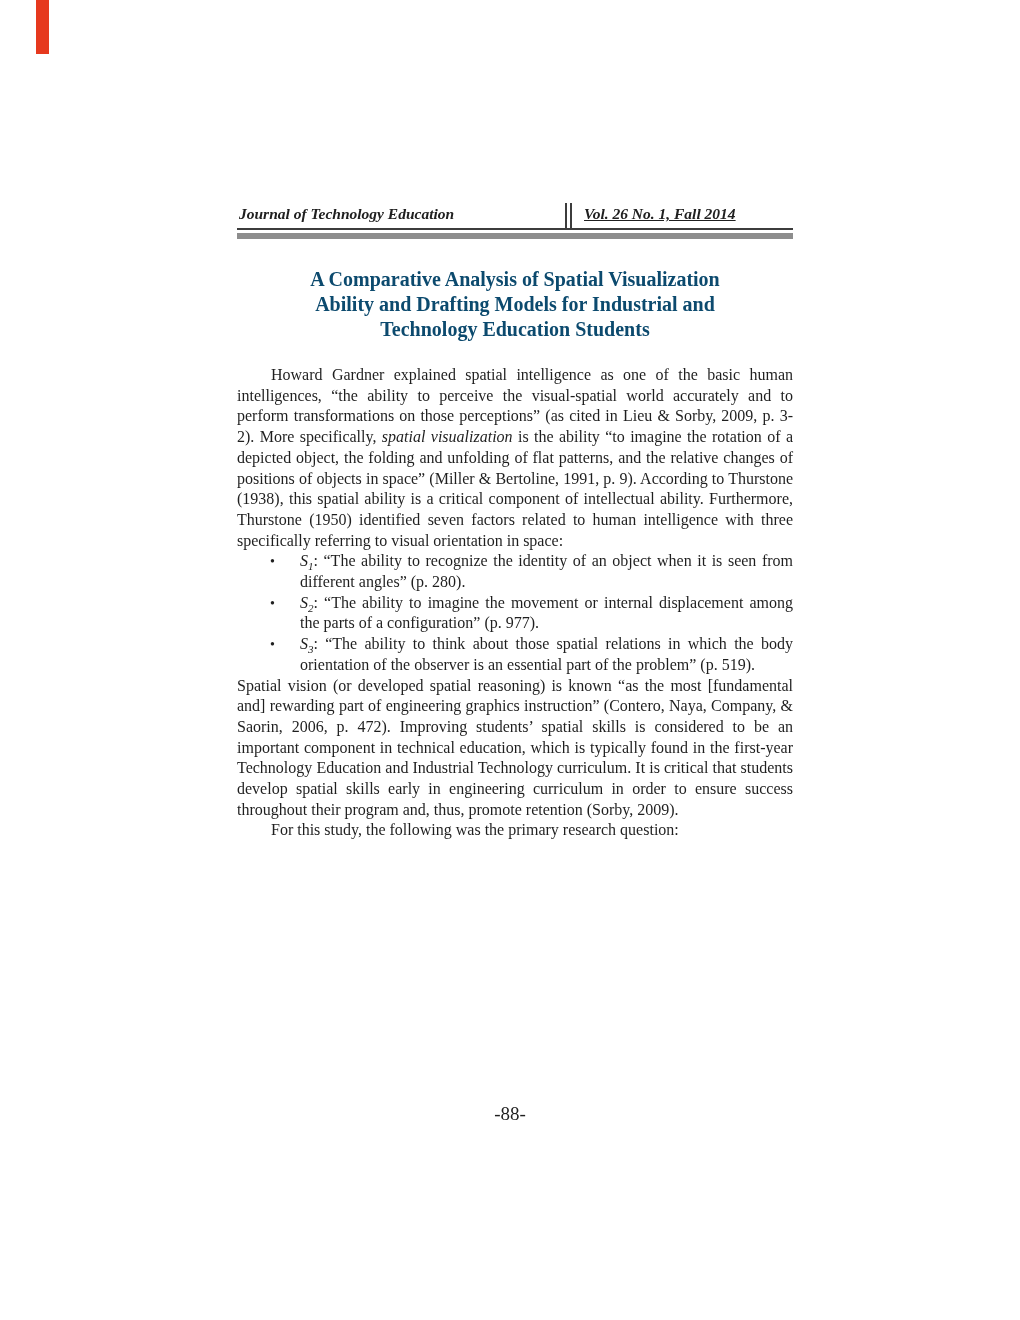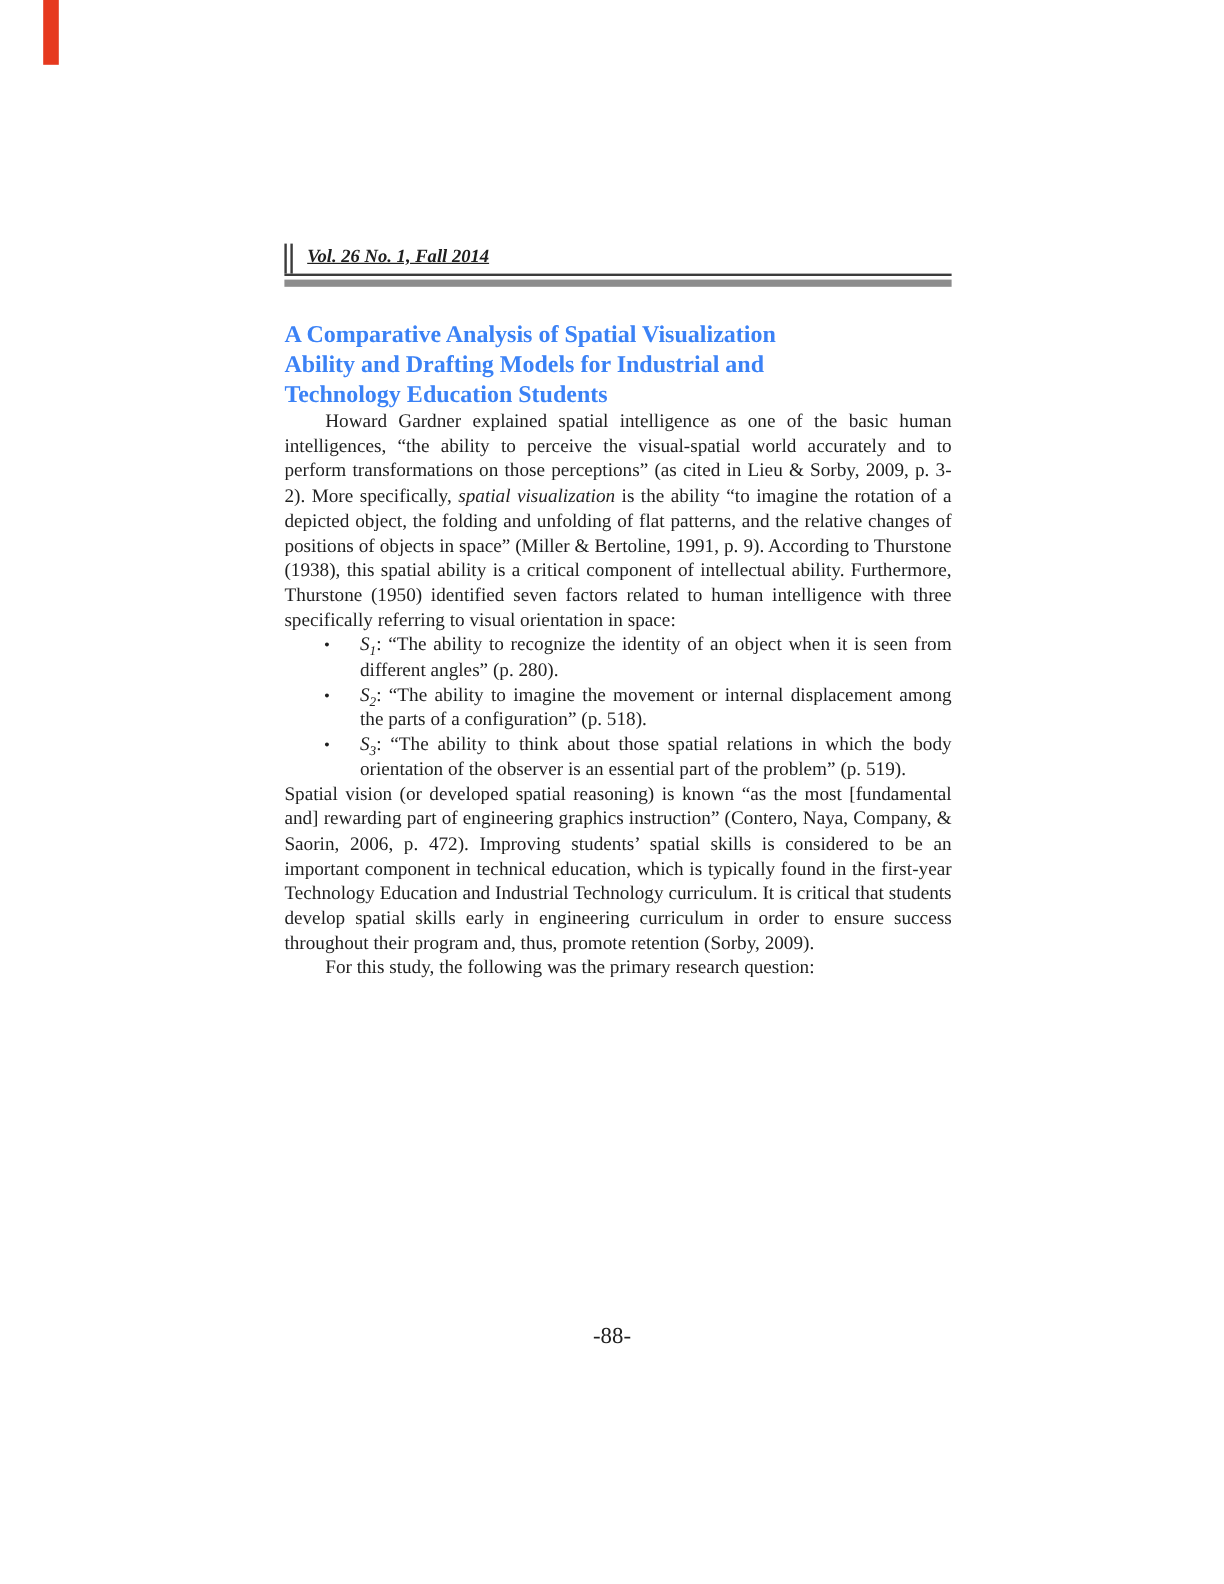--- a/index.html
+++ b/index.html
@@ -45,26 +45,27 @@
     margin: -2px 0 -5px 0;
   }
   .issue { flex: 1; padding-left: 12px; text-decoration: underline; }
   .thick-rule {
     height: 6px;
     background: #8d8d8d;
     margin-top: 3px;
   }
   h1.title {
     margin: 28px 0 0 0;
+    text-align: center;
     font-size: 20px;
     line-height: 25px;
     font-weight: bold;
-    color: #3b82f6;
+    color: #0c4a6e;
   }
-  .body-text { font-size: 16px; line-height: 20.7px; }
+  .body-text { margin-top: 23px; font-size: 16px; line-height: 20.7px; }
   .body-text p {
     margin: 0;
     text-align: justify;
   }
   .body-text p.indent { text-indent: 34px; }
   ul.factor-list {
     list-style: none;
     margin: 0;
     padding: 0 0 0 33px;
   }
@@ -99,20 +100,21 @@
 <body>
 
 <div class="page">
 
   <div class="scan-stripe"></div>
 
   <div class="content">
 
     <div>
       <div class="header-row">
+        <span class="journal-name">Journal of Technology Education</span>
         <span class="v-sep"></span>
         <span class="issue">Vol. 26 No. 1, Fall 2014</span>
       </div>
       <div class="thick-rule"></div>
     </div>
 
     <h1 class="title">
       <div>A Comparative Analysis of Spatial Visualization</div>
       <div>Ability and Drafting Models for Industrial and</div>
       <div>Technology Education Students</div>
@@ -122,21 +124,21 @@
 
       <p class="indent"><span>Howard Gardner explained spatial intelligence as one of the basic human intelligences, “the ability to perceive the visual-spatial world accurately and to perform transformations on those perceptions” (as cited in Lieu &amp; Sorby, 2009, p. 3-2). More specifically, </span><span class="ital">spatial visualization</span><span> is the ability “to imagine the rotation of a depicted object, the folding and unfolding of flat patterns, and the relative changes of positions of objects in space” (Miller &amp; Bertoline, 1991, p. 9). According to Thurstone (1938), this spatial ability is a critical component of intellectual ability. Furthermore, Thurstone (1950) identified seven factors related to human intelligence with three specifically referring to visual orientation in space:</span></p>
 
       <ul class="factor-list">
         <li>
           <span class="marker">•</span>
           <span class="li-text"><span class="s-label">S</span><sub class="s-sub">1</sub><span>: “The ability to recognize the identity of an object when it is seen from different angles” (p. 280).</span></span>
         </li>
         <li>
           <span class="marker">•</span>
-          <span class="li-text"><span class="s-label">S</span><sub class="s-sub">2</sub><span>: “The ability to imagine the movement or internal displacement among the parts of a configuration” (p. 518).</span></span>
+          <span class="li-text"><span class="s-label">S</span><sub class="s-sub">2</sub><span>: “The ability to imagine the movement or internal displacement among the parts of a configuration” (p. 977).</span></span>
         </li>
         <li>
           <span class="marker">•</span>
           <span class="li-text"><span class="s-label">S</span><sub class="s-sub">3</sub><span>: “The ability to think about those spatial relations in which the body orientation of the observer is an essential part of the problem” (p. 519).</span></span>
         </li>
       </ul>
 
       <p>Spatial vision (or developed spatial reasoning) is known “as the most [fundamental and] rewarding part of engineering graphics instruction” (Contero, Naya, Company, &amp; Saorin, 2006, p. 472). Improving students’ spatial skills is considered to be an important component in technical education, which is typically found in the first-year Technology Education and Industrial Technology curriculum. It is critical that students develop spatial skills early in engineering curriculum in order to ensure success throughout their program and, thus, promote retention (Sorby, 2009).</p>
 
       <p class="indent">For this study, the following was the primary research question:</p>

